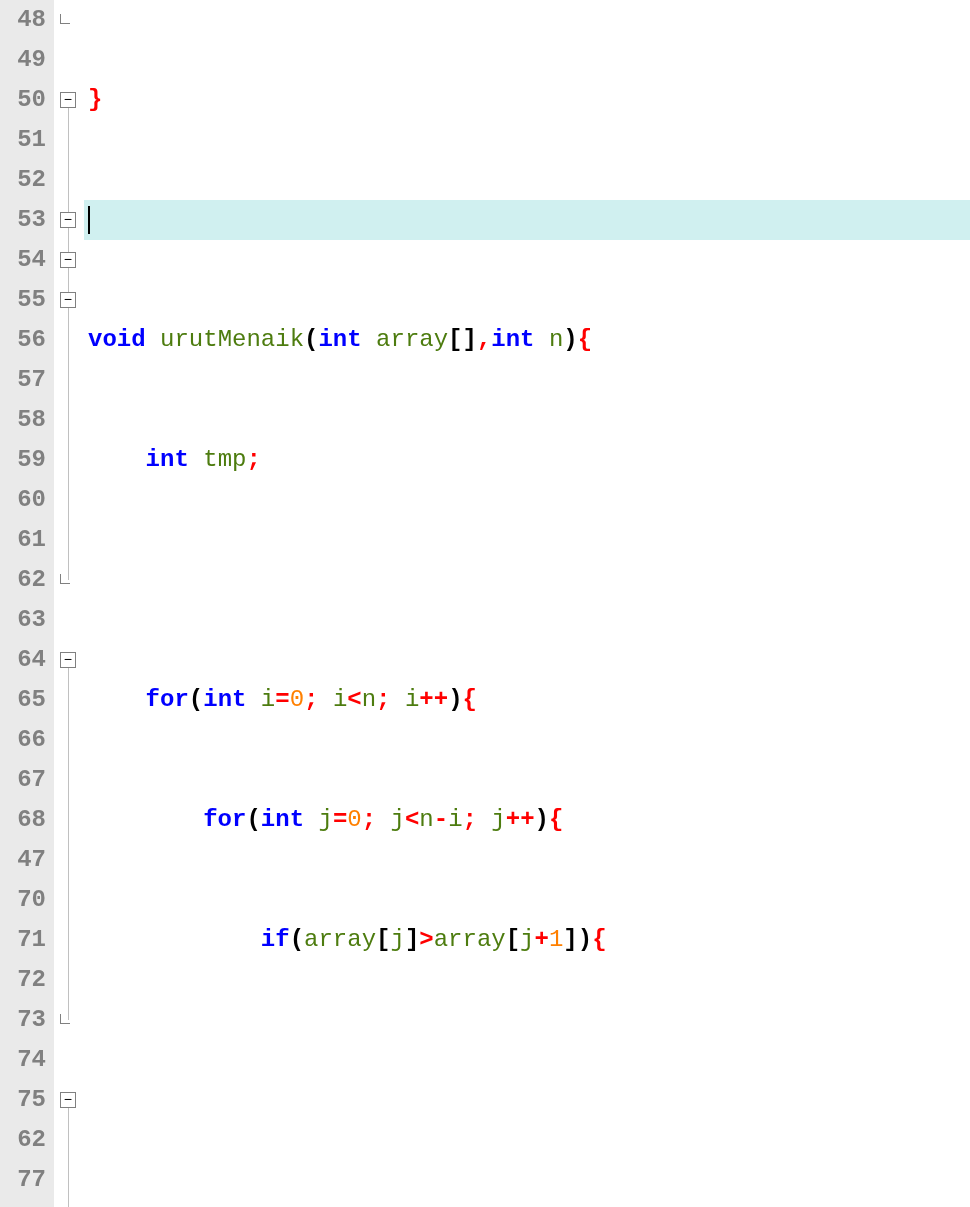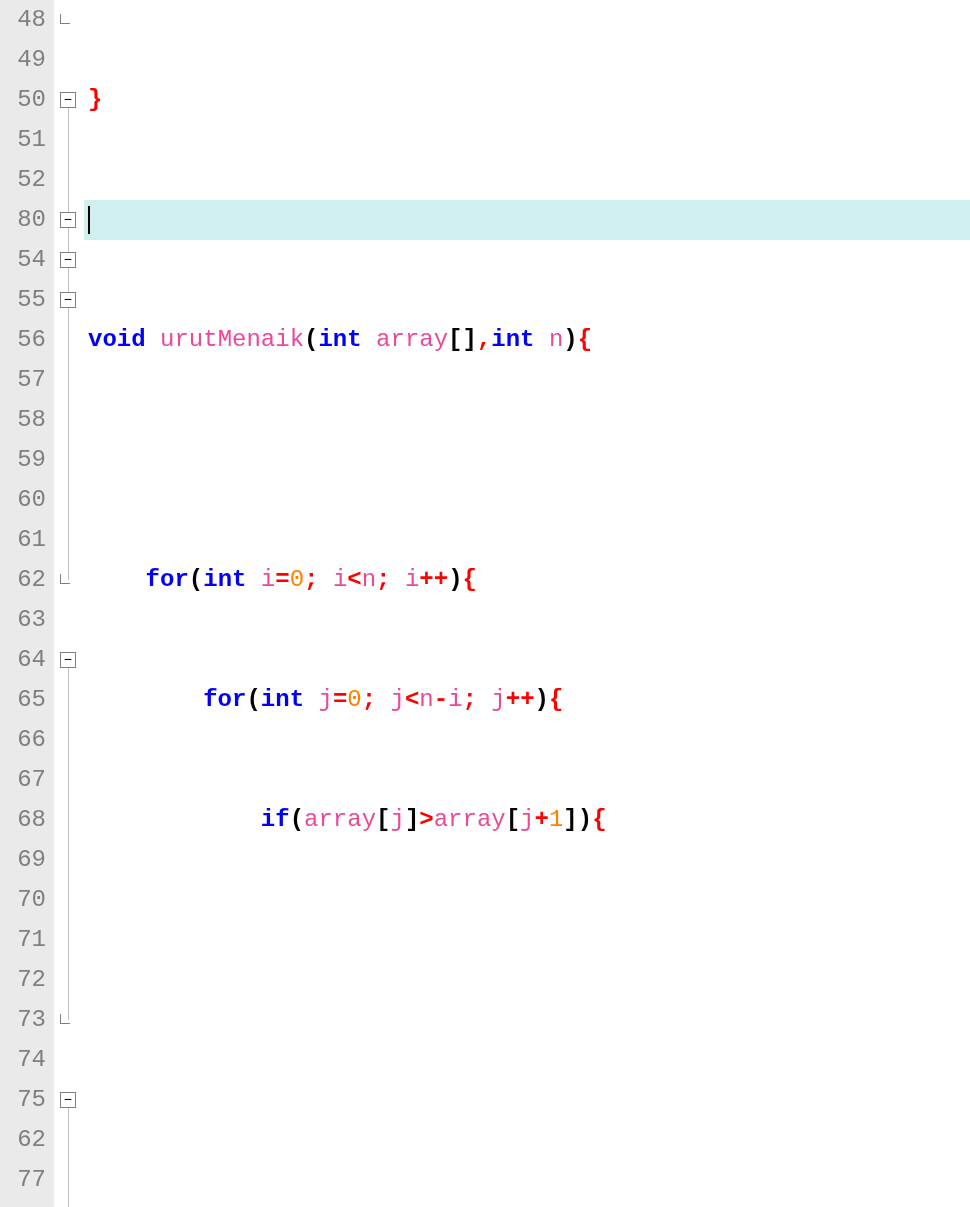--- a/index.html
+++ b/index.html
@@ -23,20 +23,21 @@
       background: #eaeaea;
       color: #808080;
       text-align: right;
       padding: 0 8px 0 4px;
       user-select: none;
       flex-shrink: 0;
       width: 54px;
     }
     .gutter .ln {
       height: 40px;
+      font-weight: bold;
     }
     .fold-col {
       width: 30px;
       background: #ffffff;
       flex-shrink: 0;
       position: relative;
     }
     .fold-mark {
       position: absolute;
       left: 6px;
@@ -70,21 +71,21 @@
       white-space: pre;
     }
     .code-line {
       height: 40px;
       padding-left: 4px;
     }
     .code-line.highlighted {
       background: #d0f0f0;
     }
     .kw { color: #0000ff; font-weight: bold; }
-    .ident { color: #ec4899; }
+    .ident { color: #4d7c0f; }
     .punct { color: #000000; font-weight: bold; }
     .num { color: #ff8000; }
     .op { color: #ff0000; font-weight: bold; }
     .brace { color: #ff0000; font-weight: bold; }
     .cursor {
       display: inline-block;
       width: 2px;
       height: 28px;
       background: #000000;
       vertical-align: middle;
@@ -94,37 +95,37 @@
 </head>
 <body>
 
 <div class="editor">
   <div class="gutter">
     <div class="ln">48</div>
     <div class="ln">49</div>
     <div class="ln">50</div>
     <div class="ln">51</div>
     <div class="ln">52</div>
-    <div class="ln">80</div>
+    <div class="ln">53</div>
     <div class="ln">54</div>
     <div class="ln">55</div>
     <div class="ln">56</div>
     <div class="ln">57</div>
     <div class="ln">58</div>
     <div class="ln">59</div>
     <div class="ln">60</div>
     <div class="ln">61</div>
     <div class="ln">62</div>
     <div class="ln">63</div>
     <div class="ln">64</div>
     <div class="ln">65</div>
     <div class="ln">66</div>
     <div class="ln">67</div>
     <div class="ln">68</div>
-    <div class="ln">69</div>
+    <div class="ln">47</div>
     <div class="ln">70</div>
     <div class="ln">71</div>
     <div class="ln">72</div>
     <div class="ln">73</div>
     <div class="ln">74</div>
     <div class="ln">75</div>
     <div class="ln">62</div>
     <div class="ln">77</div>
     <div class="ln" style="height:20px;overflow:hidden">78</div>
   </div>
@@ -141,20 +142,21 @@
     <div class="fold-line" style="top:668px;height:352px;"></div>
     <div class="fold-corner" style="top:1014px;"></div>
     <div class="fold-mark" style="top:1092px;">−</div>
     <div class="fold-line" style="top:1108px;height:120px;"></div>
   </div>
 
   <div class="code">
     <div class="code-line"><span class="brace">}</span></div>
     <div class="code-line highlighted"><span class="cursor"></span></div>
     <div class="code-line"><span class="kw">void</span> <span class="ident">urutMenaik</span><span class="punct">(</span><span class="kw">int</span> <span class="ident">array</span><span class="punct">[]</span><span class="op">,</span><span class="kw">int</span> <span class="ident">n</span><span class="punct">)</span><span class="brace">{</span></div>
+    <div class="code-line">    <span class="kw">int</span> <span class="ident">tmp</span><span class="op">;</span></div>
     <div class="code-line"></div>
     <div class="code-line">    <span class="kw">for</span><span class="punct">(</span><span class="kw">int</span> <span class="ident">i</span><span class="op">=</span><span class="num">0</span><span class="op">;</span> <span class="ident">i</span><span class="op">&lt;</span><span class="ident">n</span><span class="op">;</span> <span class="ident">i</span><span class="op">++</span><span class="punct">)</span><span class="brace">{</span></div>
     <div class="code-line">        <span class="kw">for</span><span class="punct">(</span><span class="kw">int</span> <span class="ident">j</span><span class="op">=</span><span class="num">0</span><span class="op">;</span> <span class="ident">j</span><span class="op">&lt;</span><span class="ident">n</span><span class="op">-</span><span class="ident">i</span><span class="op">;</span> <span class="ident">j</span><span class="op">++</span><span class="punct">)</span><span class="brace">{</span></div>
     <div class="code-line">            <span class="kw">if</span><span class="punct">(</span><span class="ident">array</span><span class="punct">[</span><span class="ident">j</span><span class="punct">]</span><span class="op">&gt;</span><span class="ident">array</span><span class="punct">[</span><span class="ident">j</span><span class="op">+</span><span class="num">1</span><span class="punct">]</span><span class="punct">)</span><span class="brace">{</span></div>
     
     
     
     
     
     

